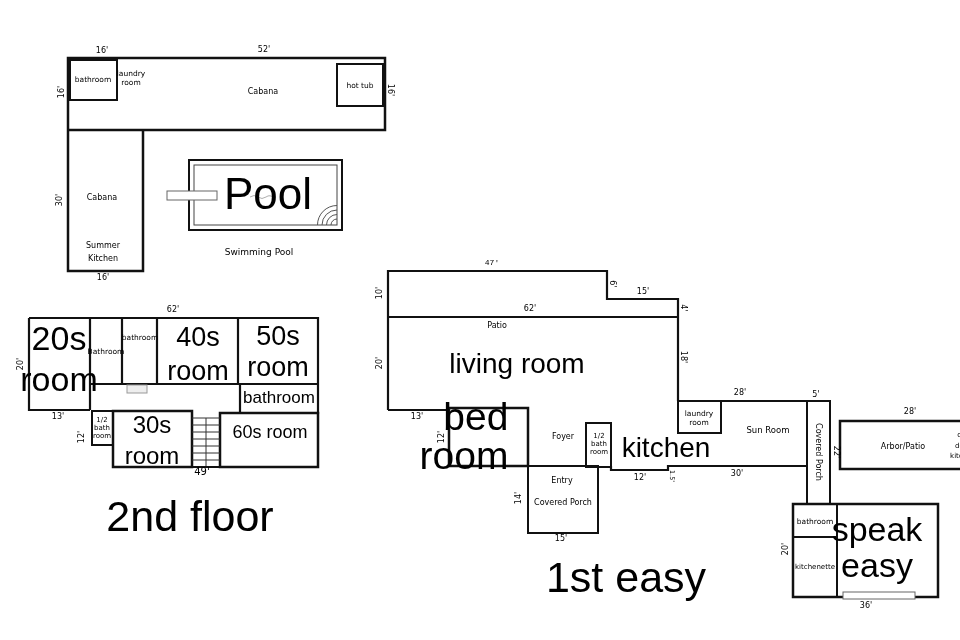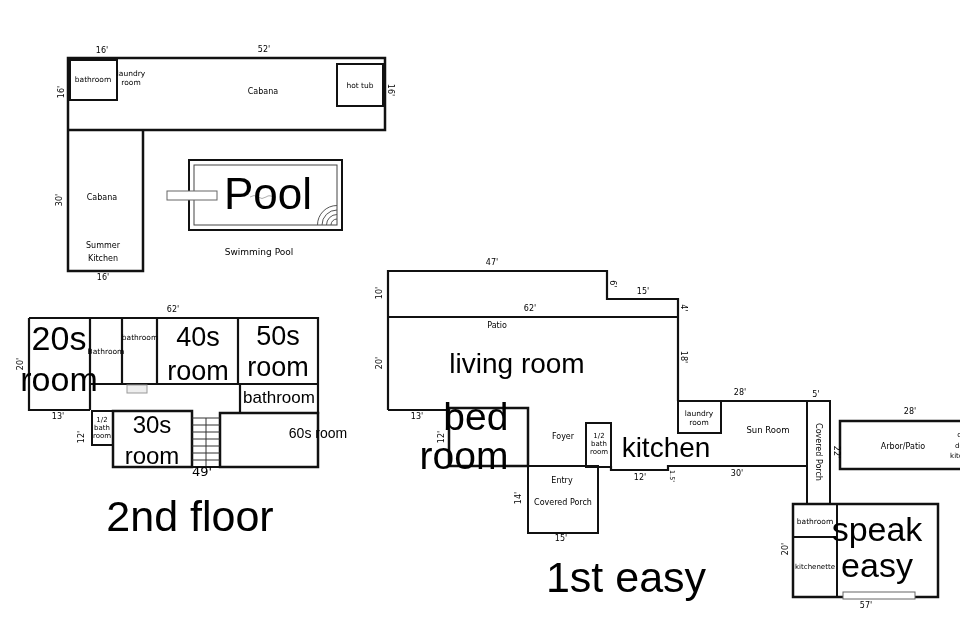--- a/index.html
+++ b/index.html
@@ -84,24 +84,24 @@
       <div class="lbl big" style="left: 278px; top: 352px; font-size: 27px; line-height: 1.15; transform: translate(-50%, -50%);">50s
 room</div>
       <div class="lbl big" style="left: 279px; top: 398px; font-size: 17px; transform: translate(-50%, -50%);">bathroom</div>
       <div class="lbl" style="left: 58px; top: 417px; font-size: 8px; transform: translate(-50%, -50%);">13'</div>
       <div class="lbl" style="left: 102px; top: 428px; font-size: 7px; line-height: 1.15; transform: translate(-50%, -50%);">1/2
 bath
 room</div>
       <div class="lbl" style="left: 82px; top: 437px; font-size: 8px; transform: translate(-50%, -50%) rotate(-90deg);">12'</div>
       <div class="lbl big" style="left: 152px; top: 440px; font-size: 24px; line-height: 1.3; transform: translate(-50%, -50%);">30s
 room</div>
-      <div class="lbl big" style="left: 270px; top: 433px; font-size: 14px; transform: translate(-50%, -50%); margin-left: 48px;">60s room</div>
-      <div class="lbl" style="left: 202px; top: 472px; font-size: 13px; transform: translate(-50%, -50%);">49'</div>
+      <div class="lbl big" style="left: 270px; top: 433px; font-size: 18px; transform: translate(-50%, -50%);">60s room</div>
+      <div class="lbl" style="left: 202px; top: 472px; font-size: 10px; transform: translate(-50%, -50%);">49'</div>
       <div class="lbl big" style="left: 190px; top: 516px; font-size: 43px; transform: translate(-50%, -50%);">2nd floor</div>
-      <div class="lbl" style="left: 492px; top: 263px; font-size: 8px; transform: translate(-50%, -50%);">47'</div>
+      <div class="lbl" style="left: 492px; top: 263px; font-size: 8px; transform: translate(-50%, -50%); font-family: Liberation Mono, monospace;">47'</div>
       <div class="lbl" style="left: 380px; top: 293px; font-size: 8px; transform: translate(-50%, -50%) rotate(-90deg);">10'</div>
       <div class="lbl" style="left: 497px; top: 294px; font-size: 8px; transform: translate(-50%, -50%); margin-top: 32px;">Patio</div>
       <div class="lbl" style="left: 530px; top: 309px; font-size: 8px; transform: translate(-50%, -50%);">62'</div>
       <div class="lbl" style="left: 612px; top: 284px; font-size: 8px; transform: translate(-50%, -50%) rotate(90deg);">6'</div>
       <div class="lbl" style="left: 643px; top: 292px; font-size: 8px; transform: translate(-50%, -50%);">15'</div>
       <div class="lbl" style="left: 683px; top: 308px; font-size: 8px; transform: translate(-50%, -50%) rotate(90deg);">4'</div>
       <div class="lbl" style="left: 380px; top: 363px; font-size: 8px; transform: translate(-50%, -50%) rotate(-90deg);">20'</div>
       <div class="lbl big" style="left: 517px; top: 364px; font-size: 28px; transform: translate(-50%, -50%);">living room</div>
       <div class="lbl" style="left: 683px; top: 357px; font-size: 8px; transform: translate(-50%, -50%) rotate(90deg);">18'</div>
       <div class="lbl" style="left: 417px; top: 417px; font-size: 8px; transform: translate(-50%, -50%);">13'</div>
@@ -130,16 +130,16 @@
       <div class="lbl" style="left: 910px; top: 412px; font-size: 8px; transform: translate(-50%, -50%);">28'</div>
       <div class="lbl" style="left: 903px; top: 447px; font-size: 8px; transform: translate(-50%, -50%);">Arbor/Patio</div>
       <div class="lbl" style="left: 963px; top: 446px; font-size: 7px; line-height: 1.5; transform: translate(-50%, -50%);">out
 door
 kitchen</div>
       <div class="lbl" style="left: 815px; top: 521px; font-size: 7.5px; transform: translate(-50%, -50%);">bathroom</div>
       <div class="lbl" style="left: 815px; top: 567px; font-size: 7px; transform: translate(-50%, -50%);">kitchenette</div>
       <div class="lbl big" style="left: 877px; top: 548px; font-size: 34px; line-height: 1.05; transform: translate(-50%, -50%);">speak
 easy</div>
       <div class="lbl" style="left: 786px; top: 549px; font-size: 8px; transform: translate(-50%, -50%) rotate(-90deg);">20'</div>
-      <div class="lbl" style="left: 866px; top: 606px; font-size: 8px; transform: translate(-50%, -50%);">57'</div>
+      <div class="lbl" style="left: 866px; top: 606px; font-size: 8px; transform: translate(-50%, -50%);">36'</div>
       <div class="lbl big" style="left: 626px; top: 577px; font-size: 43px; transform: translate(-50%, -50%);">1st easy</div>
     </div>
 </div>
 
 </body></html>

